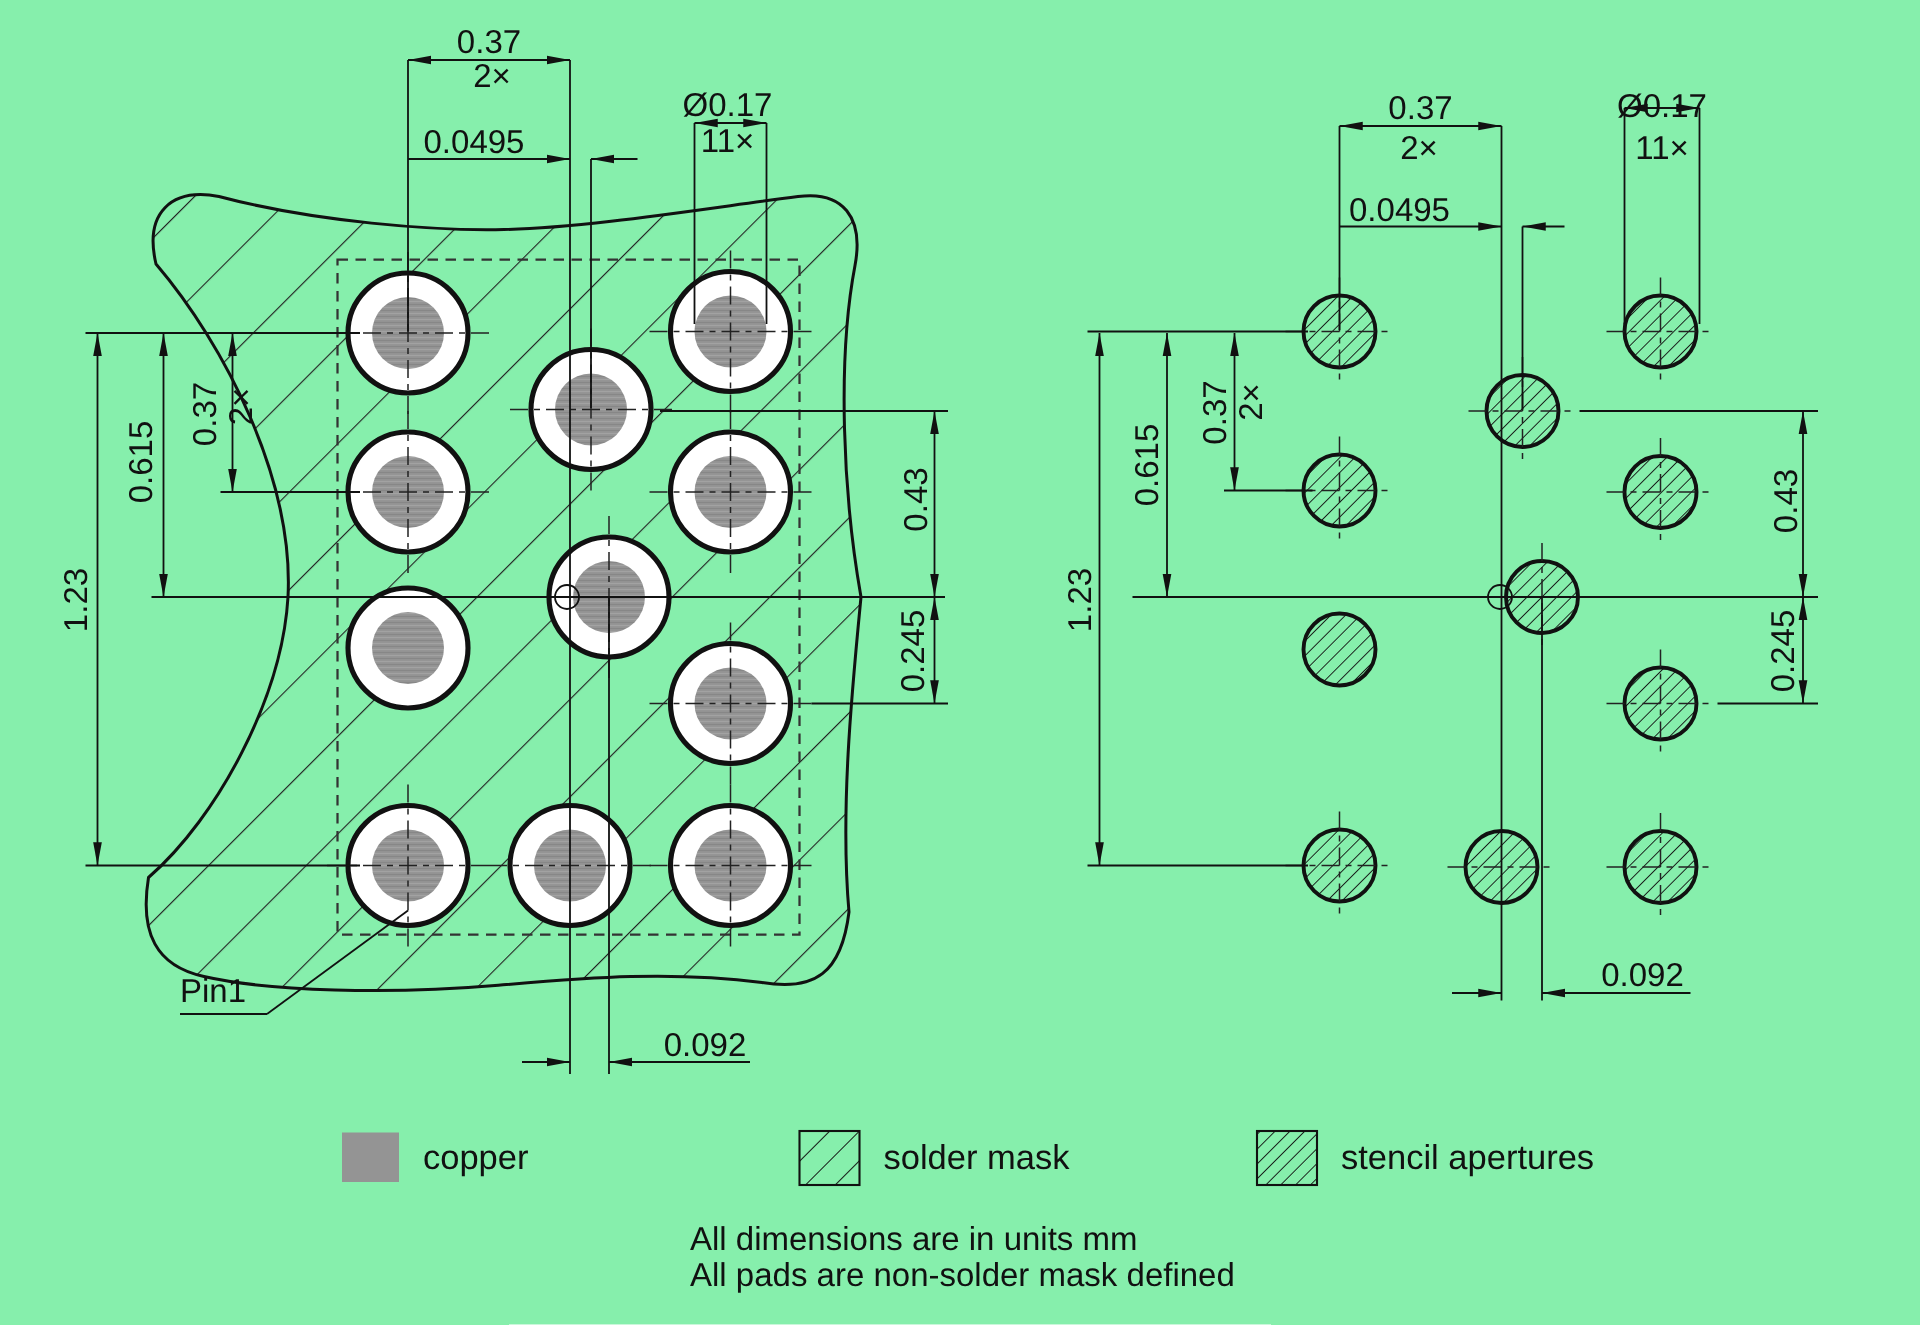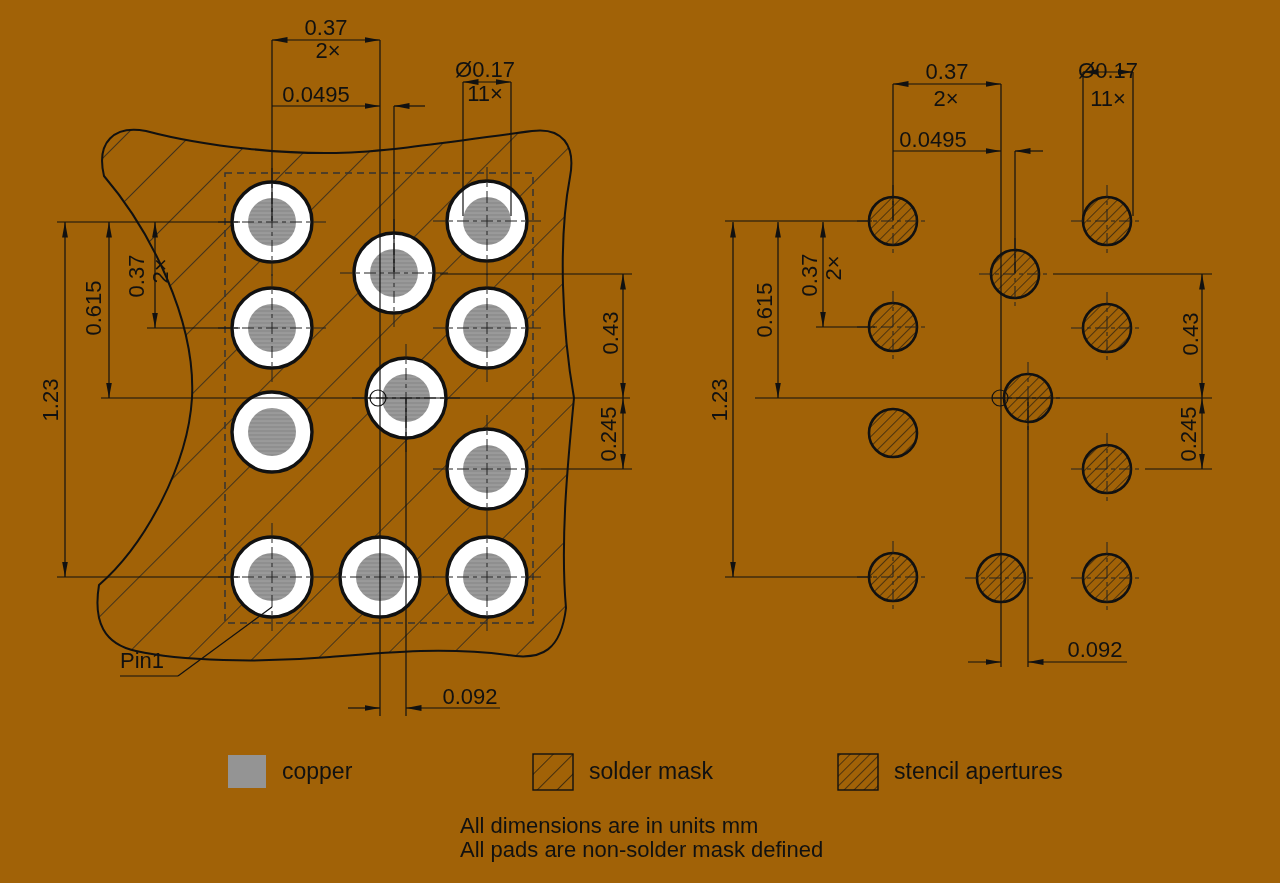--- a/index.html
+++ b/index.html
@@ -1,16 +1,16 @@
 <!DOCTYPE html>
 <html><head>
 <meta charset="utf-8">
 <style>
   html,body{margin:0;padding:0;background:#ffffff;}
-  .stage{width:1280px;height:883px;position:relative;background:#a16207;}
+  .stage{width:1280px;height:883px;position:relative;background:#86efac;}
   svg{display:block;}
   text{font-family:"Liberation Sans","DejaVu Sans",sans-serif;fill:#111;}
   .dim-text{font-size:22px;}
   .legend-text{font-size:23px;}
   .note-text{font-size:22px;}
   .thin{stroke:#111;stroke-width:1.2;fill:none;}
   .cross{stroke:#222;stroke-width:1;stroke-dasharray:12 4 4 4;fill:none;}
   .maskring{fill:#ffffff;stroke:#111;stroke-width:3.4;}
   .copper{stroke:none;}
   .aperture{stroke:#111;stroke-width:2.6;}

